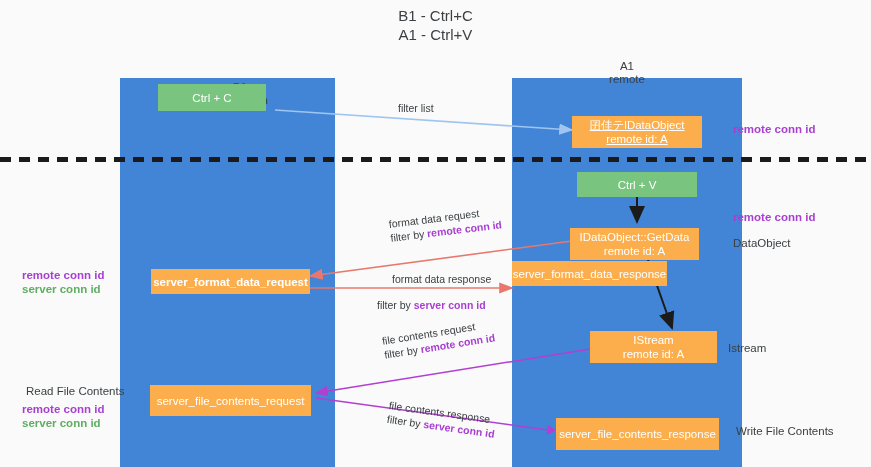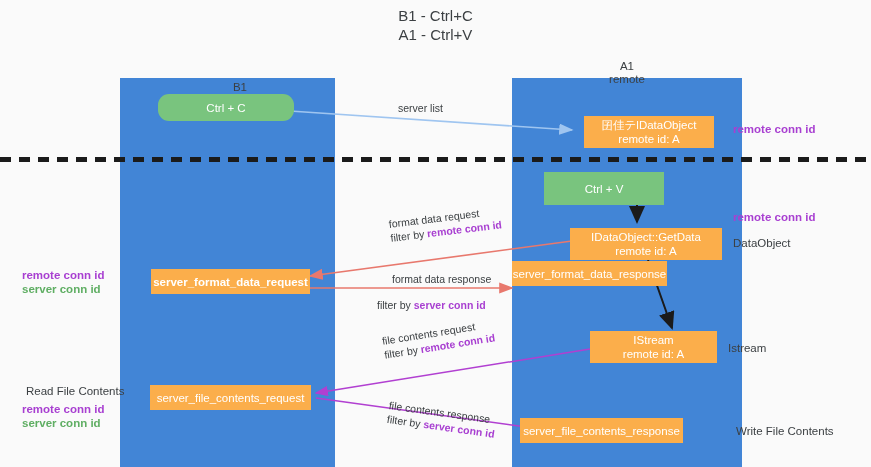--- a/index.html
+++ b/index.html
@@ -152,60 +152,60 @@
     <line x1="648" y1="260" x2="672" y2="328" stroke="#1b1b1b" stroke-width="2" marker-end="url(#ah-black)"></line>
 
     <line x1="590" y1="349" x2="316" y2="393" stroke="#b13fd1" stroke-width="1.5" marker-end="url(#ah-magenta)"></line>
 
     <line x1="316" y1="398" x2="548" y2="430" stroke="#b13fd1" stroke-width="1.5"></line>
     <polygon points="548,425 556,430.5 547,435" fill="#b13fd1"></polygon>
   </svg>
 
   <div class="abs" id="divider"></div>
 
-  <div class="node green" style="left:158px; top:94px; width:136px; height:27px;border-radius:11px;">
+  <div class="node green" style="left:158px; top:84px; width:108px; height:27px;">
     <span>Ctrl + C</span>
   </div>
 
-  <div class="node orange" style="left:584px; top:116px; width:130px; height:32px;">
+  <div class="node orange" style="left:572px; top:116px; width:130px; height:32px;text-decoration:underline;">
     <span>囝佳テlDataObject</span>
     <span class="l2">remote id: A</span>
   </div>
 
-  <div class="node green" style="left:544px; top:172px; width:120px; height:33px;text-align:right;">
+  <div class="node green" style="left:577px; top:172px; width:120px; height:25px;text-align:right;">
     <span>Ctrl + V</span>
   </div>
 
-  <div class="node orange" style="left:570px; top:228px; width:152px; height:32px;">
+  <div class="node orange" style="left:570px; top:228px; width:129px; height:32px;">
     <span>IDataObject::GetData</span>
     <span class="l2">remote id: A</span>
   </div>
 
   <div class="node orange" style="left:151px; top:269px; width:159px; height:25px;font-weight:bold;">
     <span>server_format_data_request</span>
   </div>
 
   <div class="node orange" style="left:512px; top:261px; width:155px; height:25px;">
     <span>server_format_data_response</span>
   </div>
 
   <div class="node orange" style="left:590px; top:331px; width:127px; height:32px;">
     <span>IStream</span>
     <span class="l2">remote id: A</span>
   </div>
 
-  <div class="node orange" style="left:150px; top:385px; width:161px; height:25px;">
+  <div class="node orange" style="left:150px; top:385px; width:161px; height:31px;">
     <span>server_file_contents_request</span>
   </div>
 
-  <div class="node orange" style="left:520px; top:418px; width:163px; height:25px;">
+  <div class="node orange" style="left:556px; top:418px; width:163px; height:32px;">
     <span>server_file_contents_response</span>
   </div>
 
-  <div class="abs edge-label" style="left:398px; top:101px;">server list</div>
+  <div class="abs edge-label" style="left:398px; top:101px;">filter list</div>
 
   <div class="abs edge-label" style="left:388px; top:217px; transform:rotate(-7deg); transform-origin:left top;">
     <div>format data request</div>
     <div><span>filter by </span><b class="purple">remote conn id</b></div>
   </div>
 
   <div class="abs edge-label" style="left:392px; top:272px;">
     <div>format data response</div>
   </div>
   <div class="abs edge-label" style="left:377px; top:298px;">

